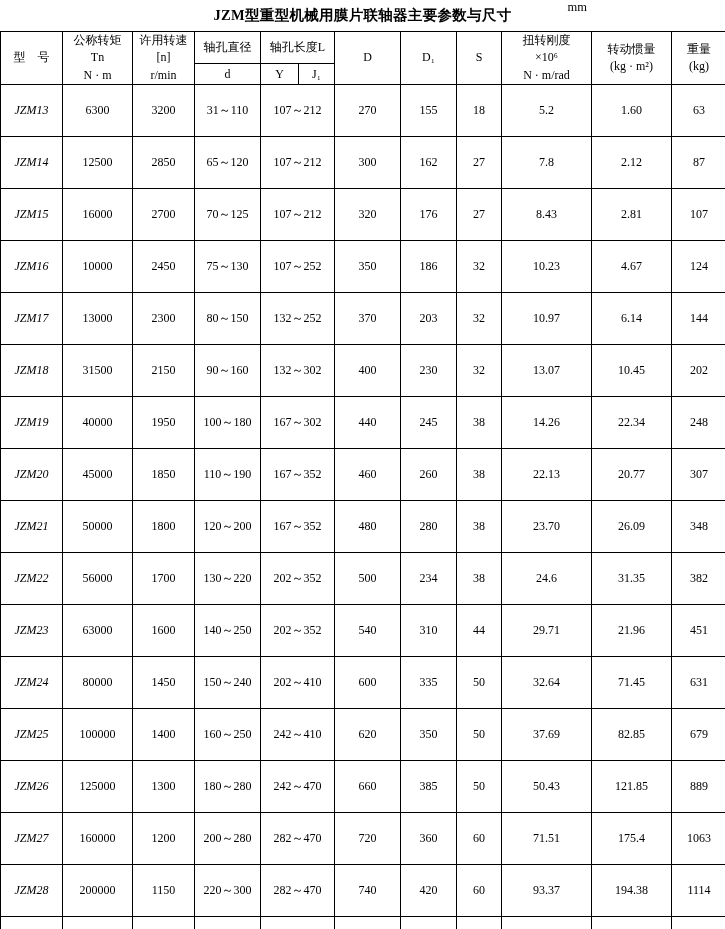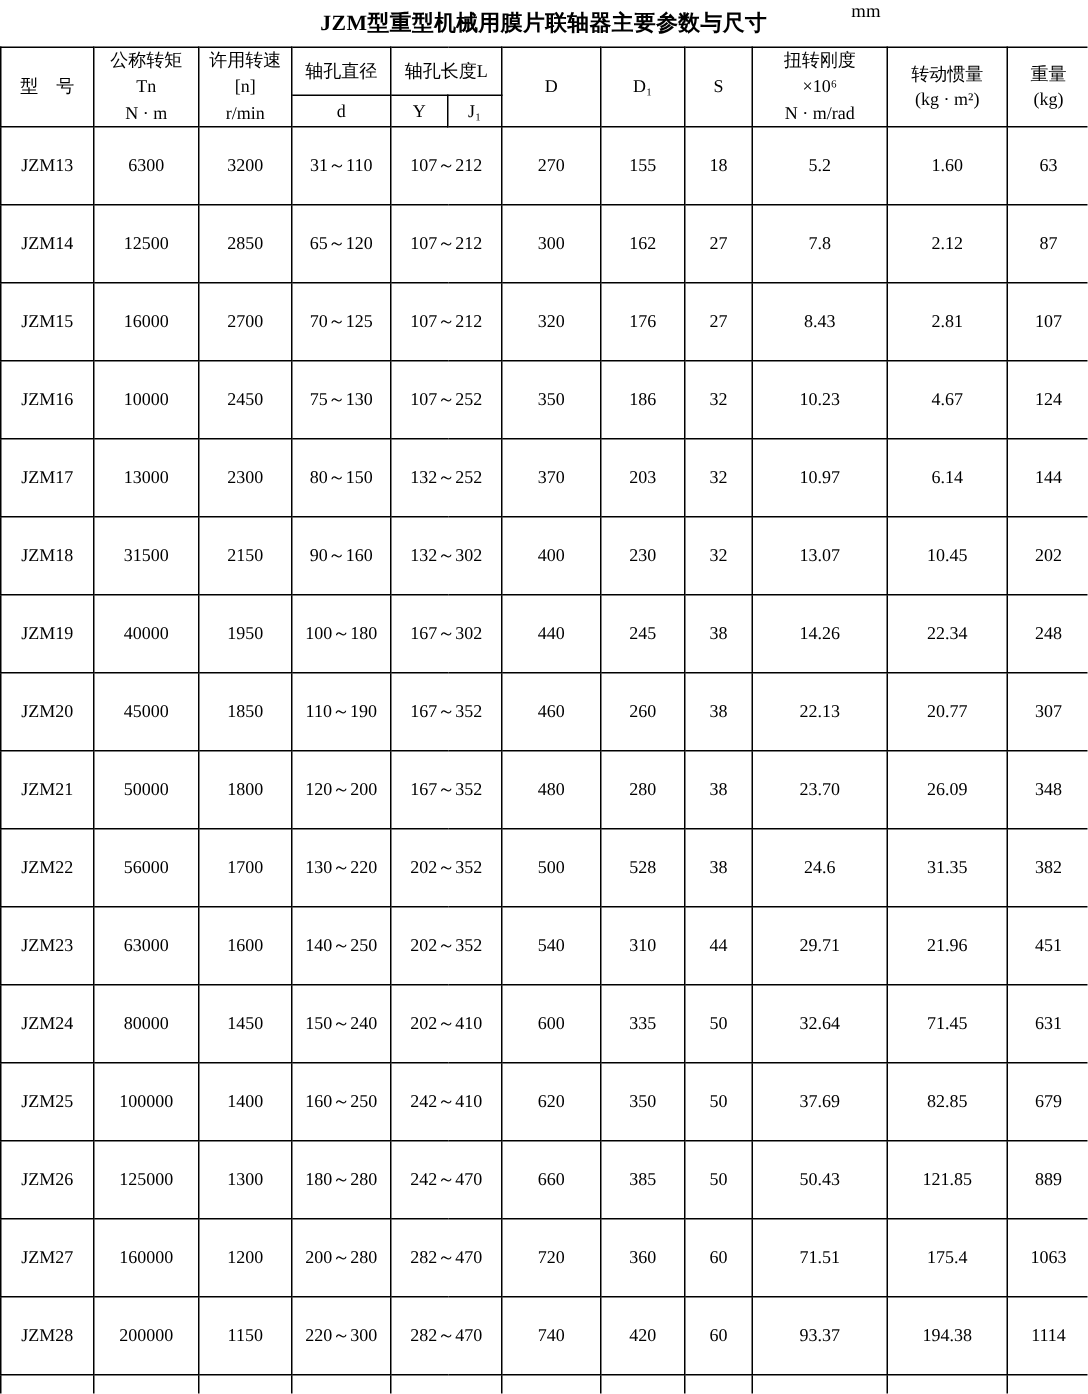--- a/index.html
+++ b/index.html
@@ -68,20 +68,21 @@
     padding: 3px 1px;
     height: 20px;
   }
   .data-row td {
     height: 51px;
     font-size: 12px;
   }
   .data-row td.model {
     text-align: center;
     padding-left: 0;
+    font-style: italic;
   }
   .col-model { width: 62px; }
   .col-tn { width: 70px; }
   .col-n { width: 62px; }
   .col-d { width: 66px; }
   .col-y { width: 38px; }
   .col-j1 { width: 36px; }
   .col-D { width: 66px; }
   .col-D1 { width: 56px; }
   .col-S { width: 45px; }
@@ -270,21 +271,21 @@
           <td>26.09</td>
           <td>348</td>
         </tr>
         <tr class="data-row">
           <td class="model">JZM22</td>
           <td>56000</td>
           <td>1700</td>
           <td>130～220</td>
           <td colspan="2">202～352</td>
           <td>500</td>
-          <td>528</td>
+          <td>234</td>
           <td>38</td>
           <td>24.6</td>
           <td>31.35</td>
           <td>382</td>
         </tr>
         <tr class="data-row">
           <td class="model">JZM23</td>
           <td>63000</td>
           <td>1600</td>
           <td>140～250</td>

